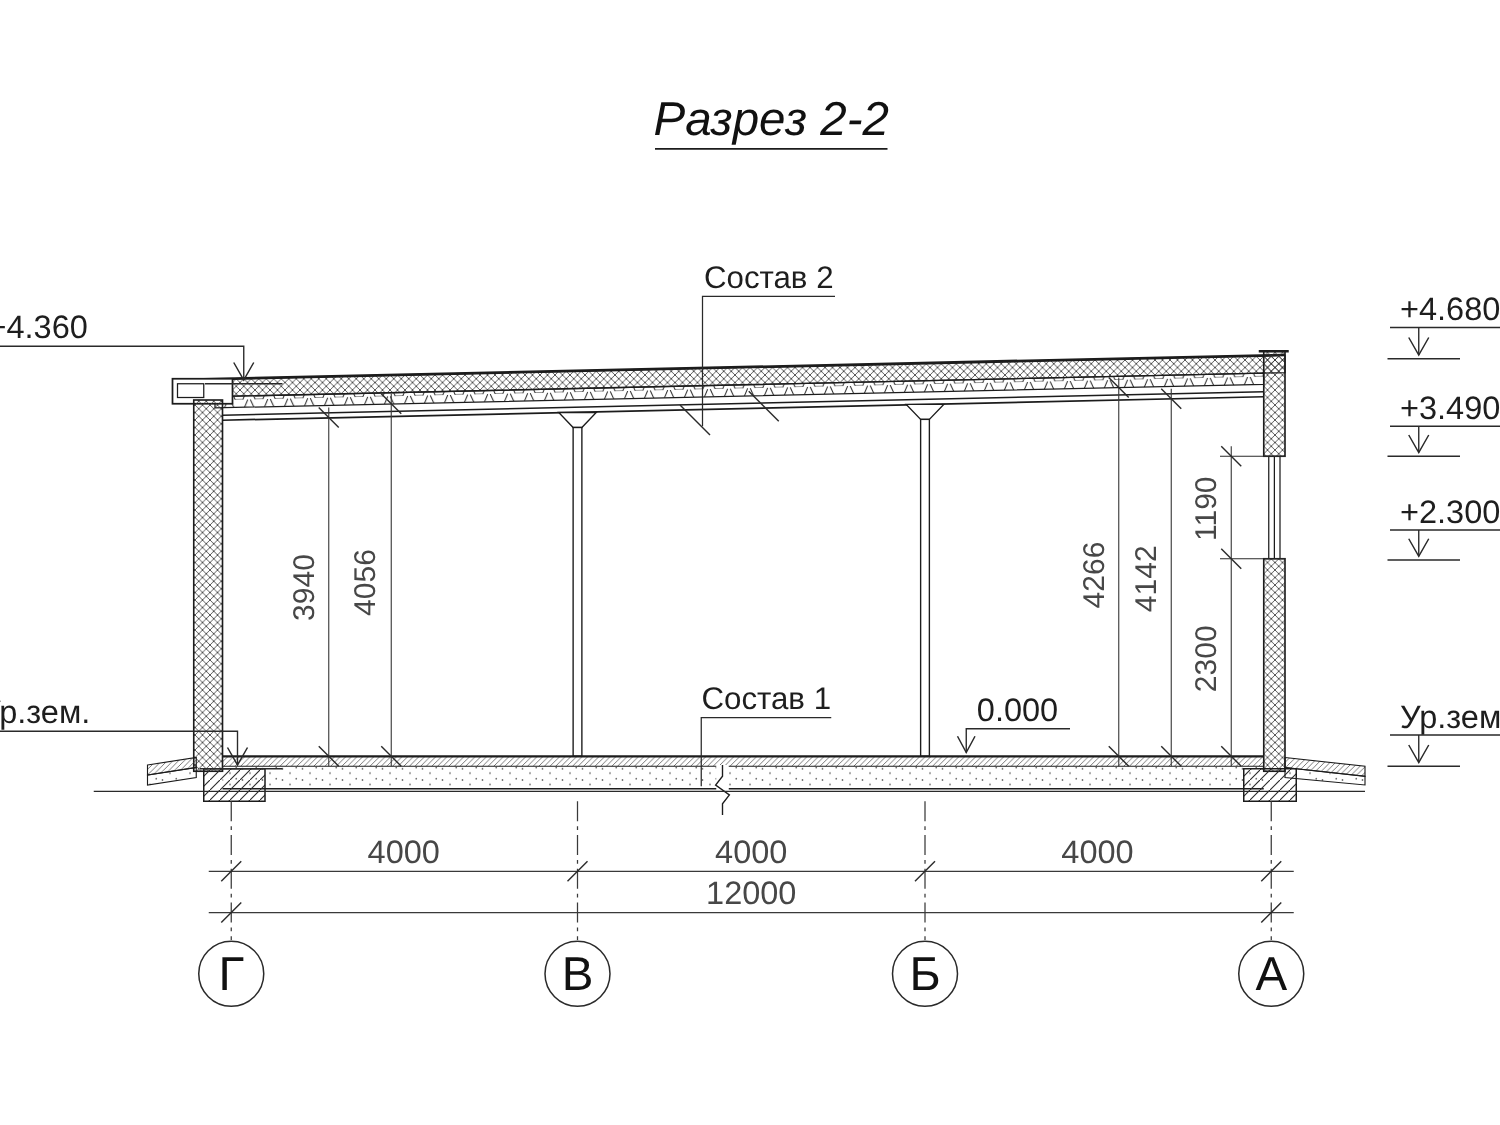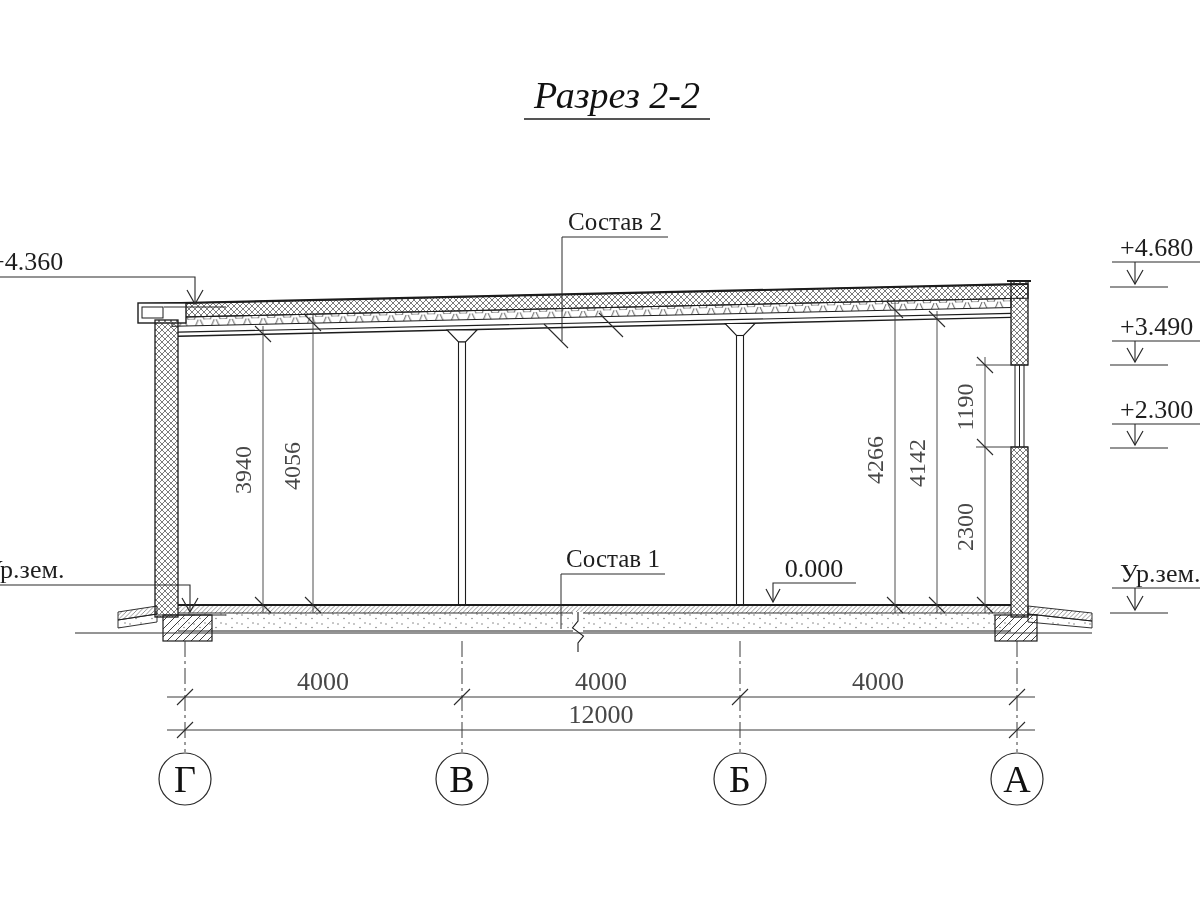--- a/index.html
+++ b/index.html
@@ -1,17 +1,17 @@
 <!DOCTYPE html>
 <html><head>
 <meta charset="utf-8">
 <style>
   html,body{margin:0;padding:0;background:#ffffff;}
   #canvas{position:relative;width:1200px;height:900px;background:#fff;overflow:hidden;
-          font-family:Liberation Serif, serif;}
+          font-family:Liberation Sans, sans-serif;}
   svg{display:block;}
   text{fill:#2e2e2e;}
   .title-text{font-size:38px;font-style:italic;fill:#111;}
   .callout-text{font-size:25px;fill:#1e1e1e;}
   .elev-text{font-size:26px;fill:#1e1e1e;}
   .dimv-text{font-size:24px;fill:#474747;}
   .dimh-text{font-size:26px;fill:#474747;}
   .bubble-text{font-size:38px;fill:#111;}
 </style>
 </head>

